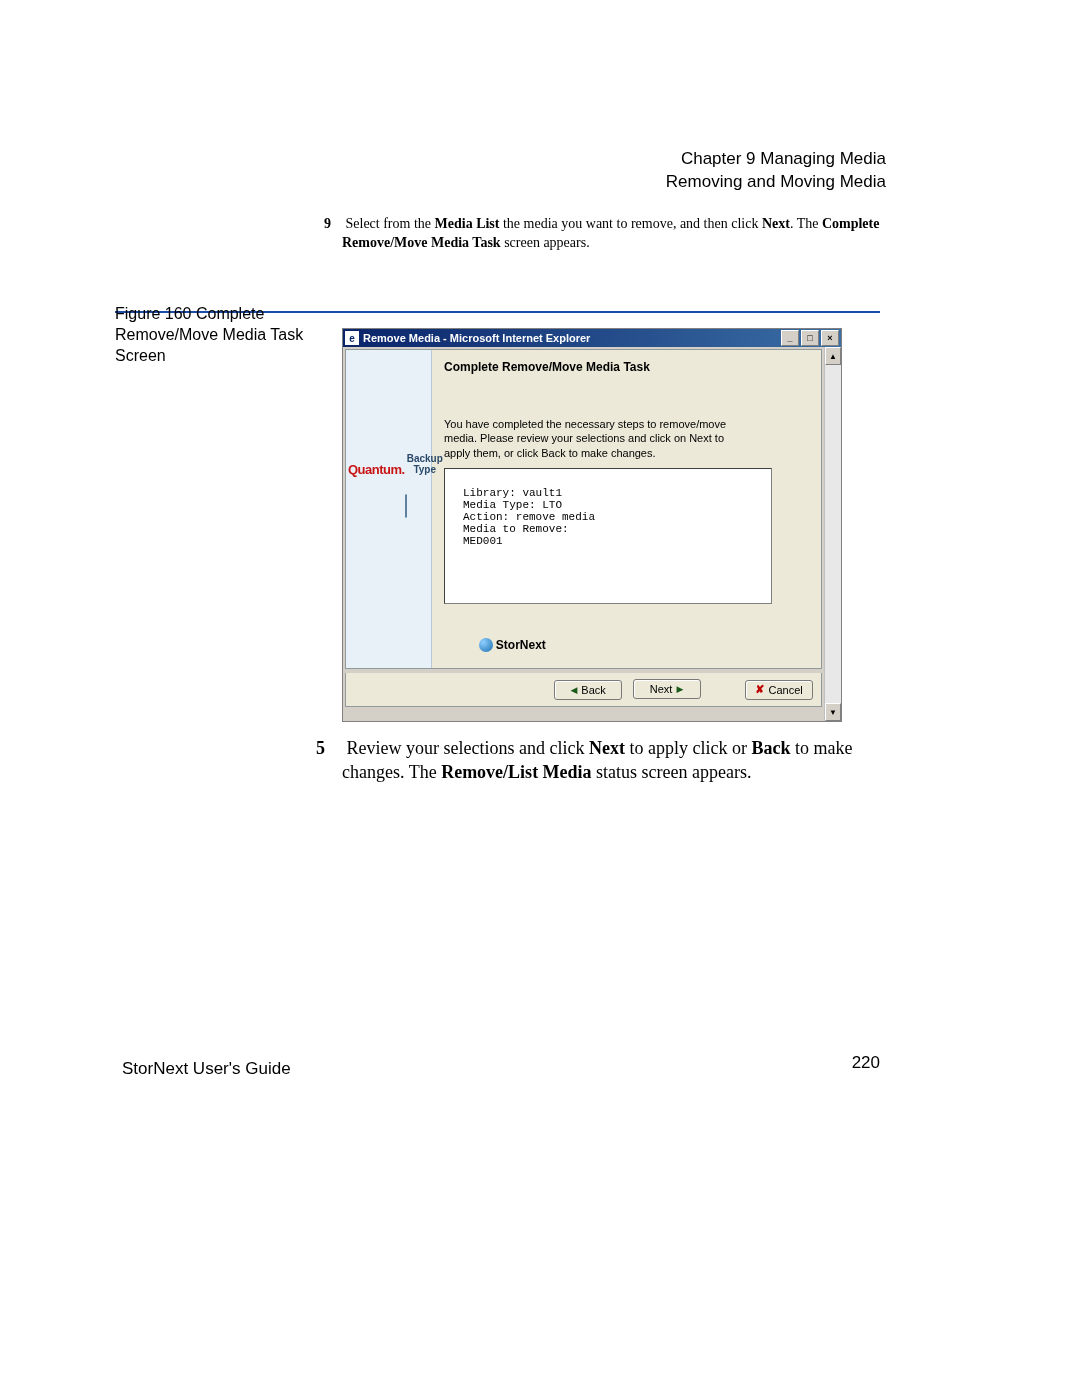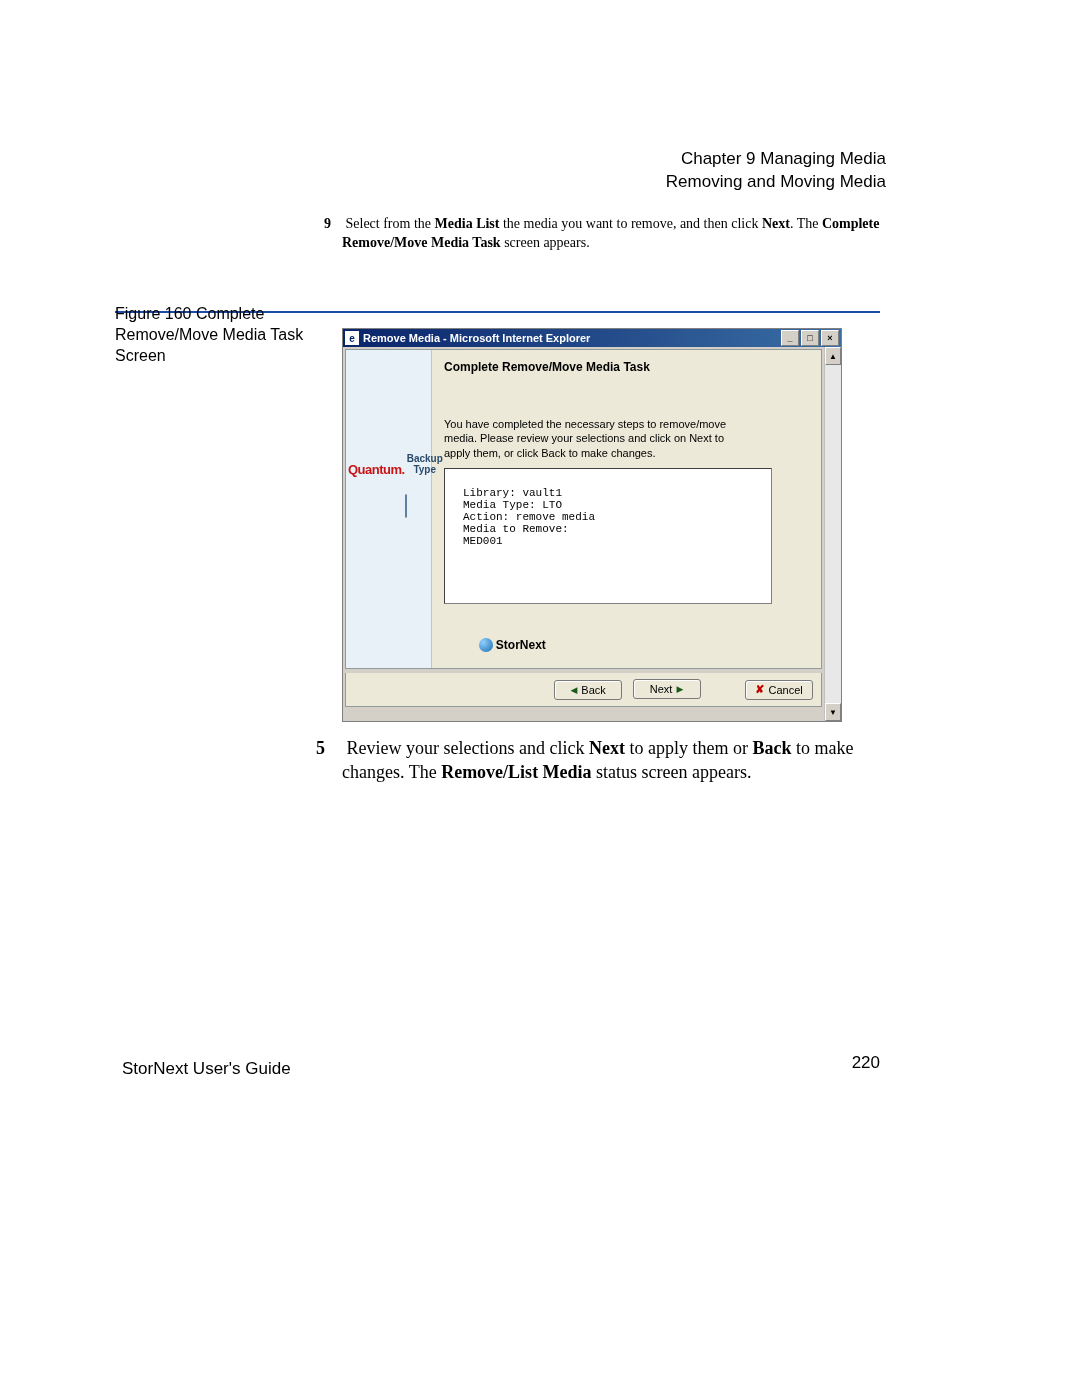--- a/index.html
+++ b/index.html
@@ -358,20 +358,20 @@
         <div class="sb-btn">▲</div>
         <div class="sb-track"></div>
         <div class="sb-btn">▼</div>
       </div>
     </div>
   </div>
 
   <div class="step10">
     <span class="num">5</span>
     <span>
-      <span>Review your selections and click </span><b>Next</b><span> to apply them or </span><b>Back</b><span> to make changes. The </span><b>Remove/List Media</b><span> status screen appears.</span>
+      <span>Review your selections and click </span><b>Next</b><span> to apply click or </span><b>Back</b><span> to make changes. The </span><b>Remove/List Media</b><span> status screen appears.</span>
     </span>
   </div>
 
   <div class="footer-left">StorNext User's Guide</div>
   <div class="footer-right">220</div>
 
 </div>
 
 </body></html>

